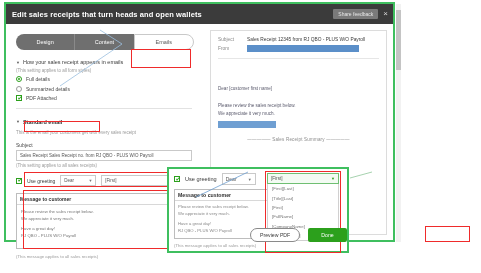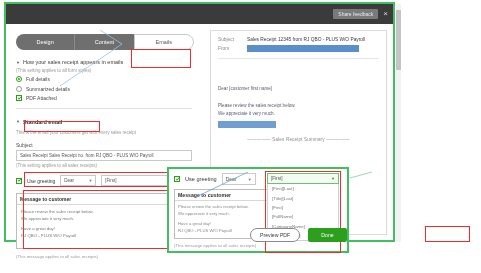--- a/index.html
+++ b/index.html
@@ -158,20 +158,21 @@
   .scroll-thumb { position:absolute; left:396px; top:10px; width:5px; height:60px; background:#c4c4c4; }
 </style>
 </head>
 <body>
 
 <div class="screen">
 
   <div class="green-frame"></div>
 
   <div class="titlebar">
+    <div class="titlebar-text">Edit sales receipts that turn heads and open wallets</div>
     <div class="titlebar-right">
       <div class="feedback-btn">Share feedback</div>
       <div class="close-x">×</div>
     </div>
   </div>
 
   <div class="scroll-strip"></div>
   <div class="scroll-thumb"></div>
 
   <div class="modal-body">

